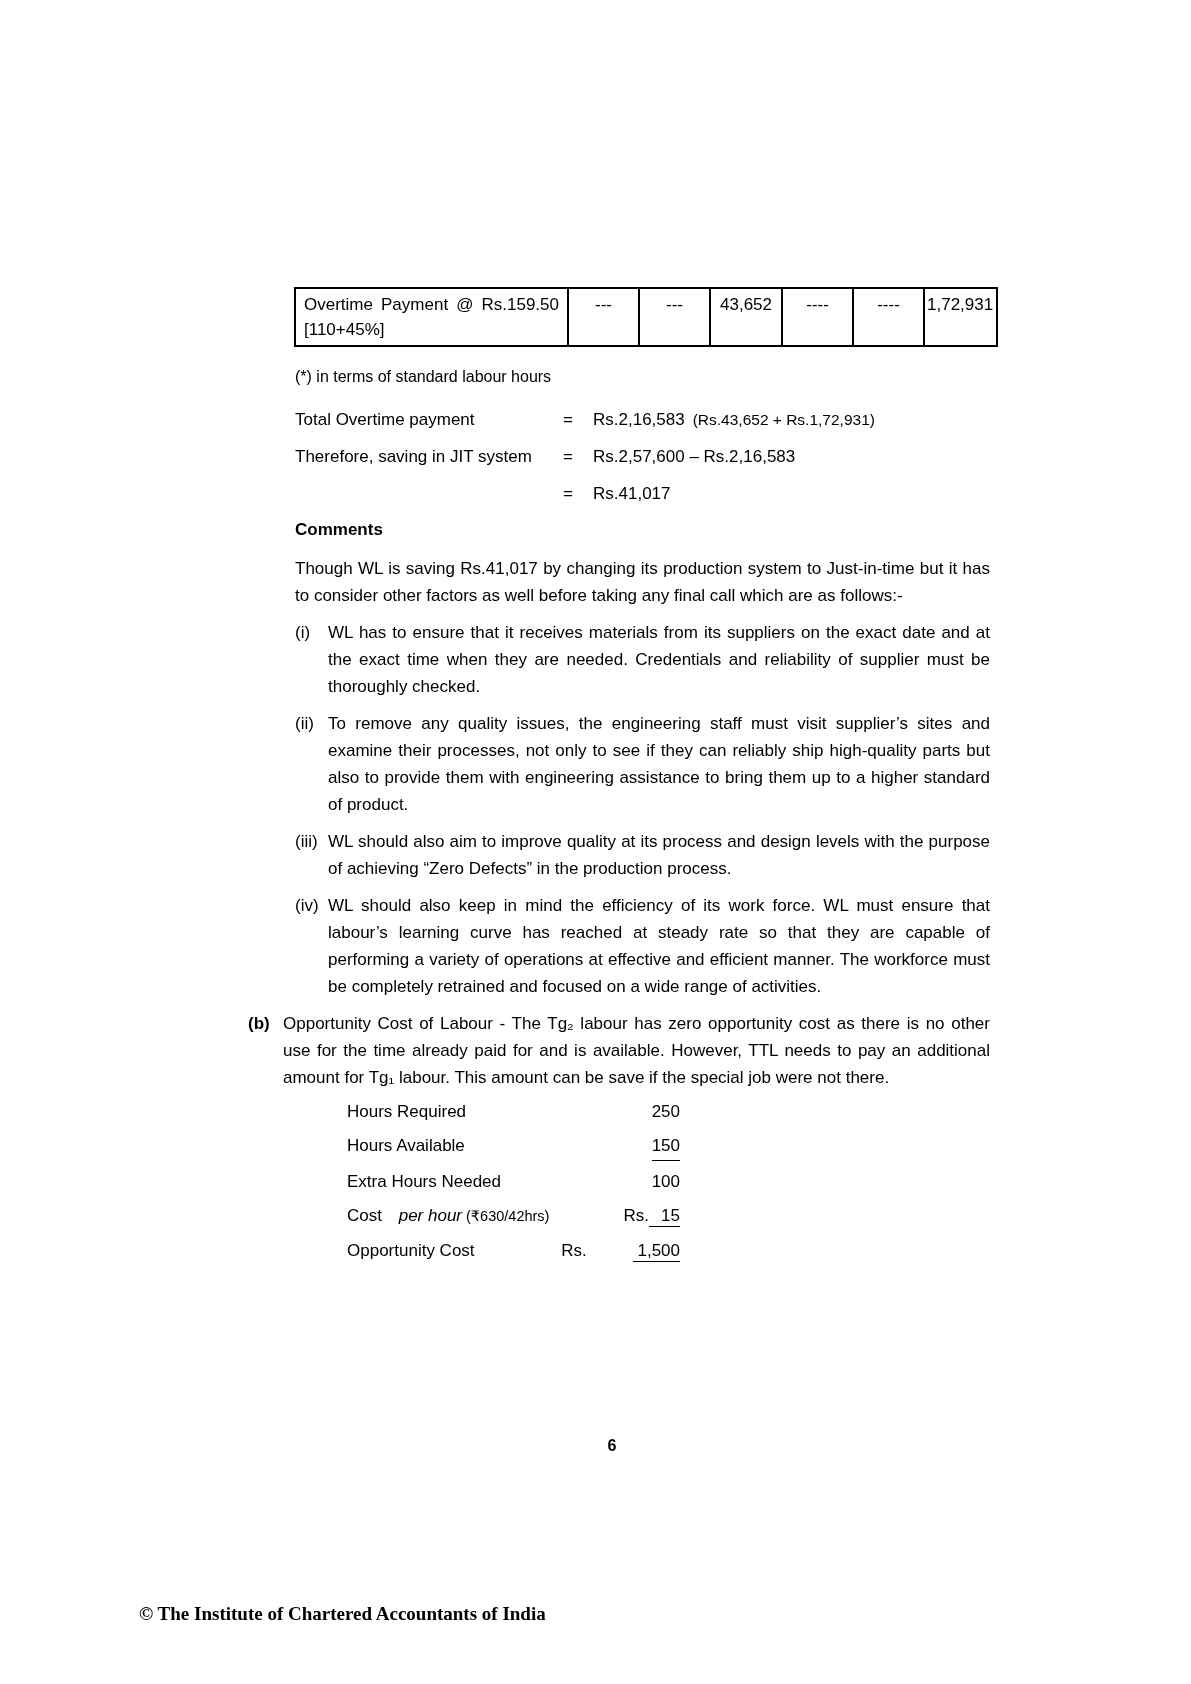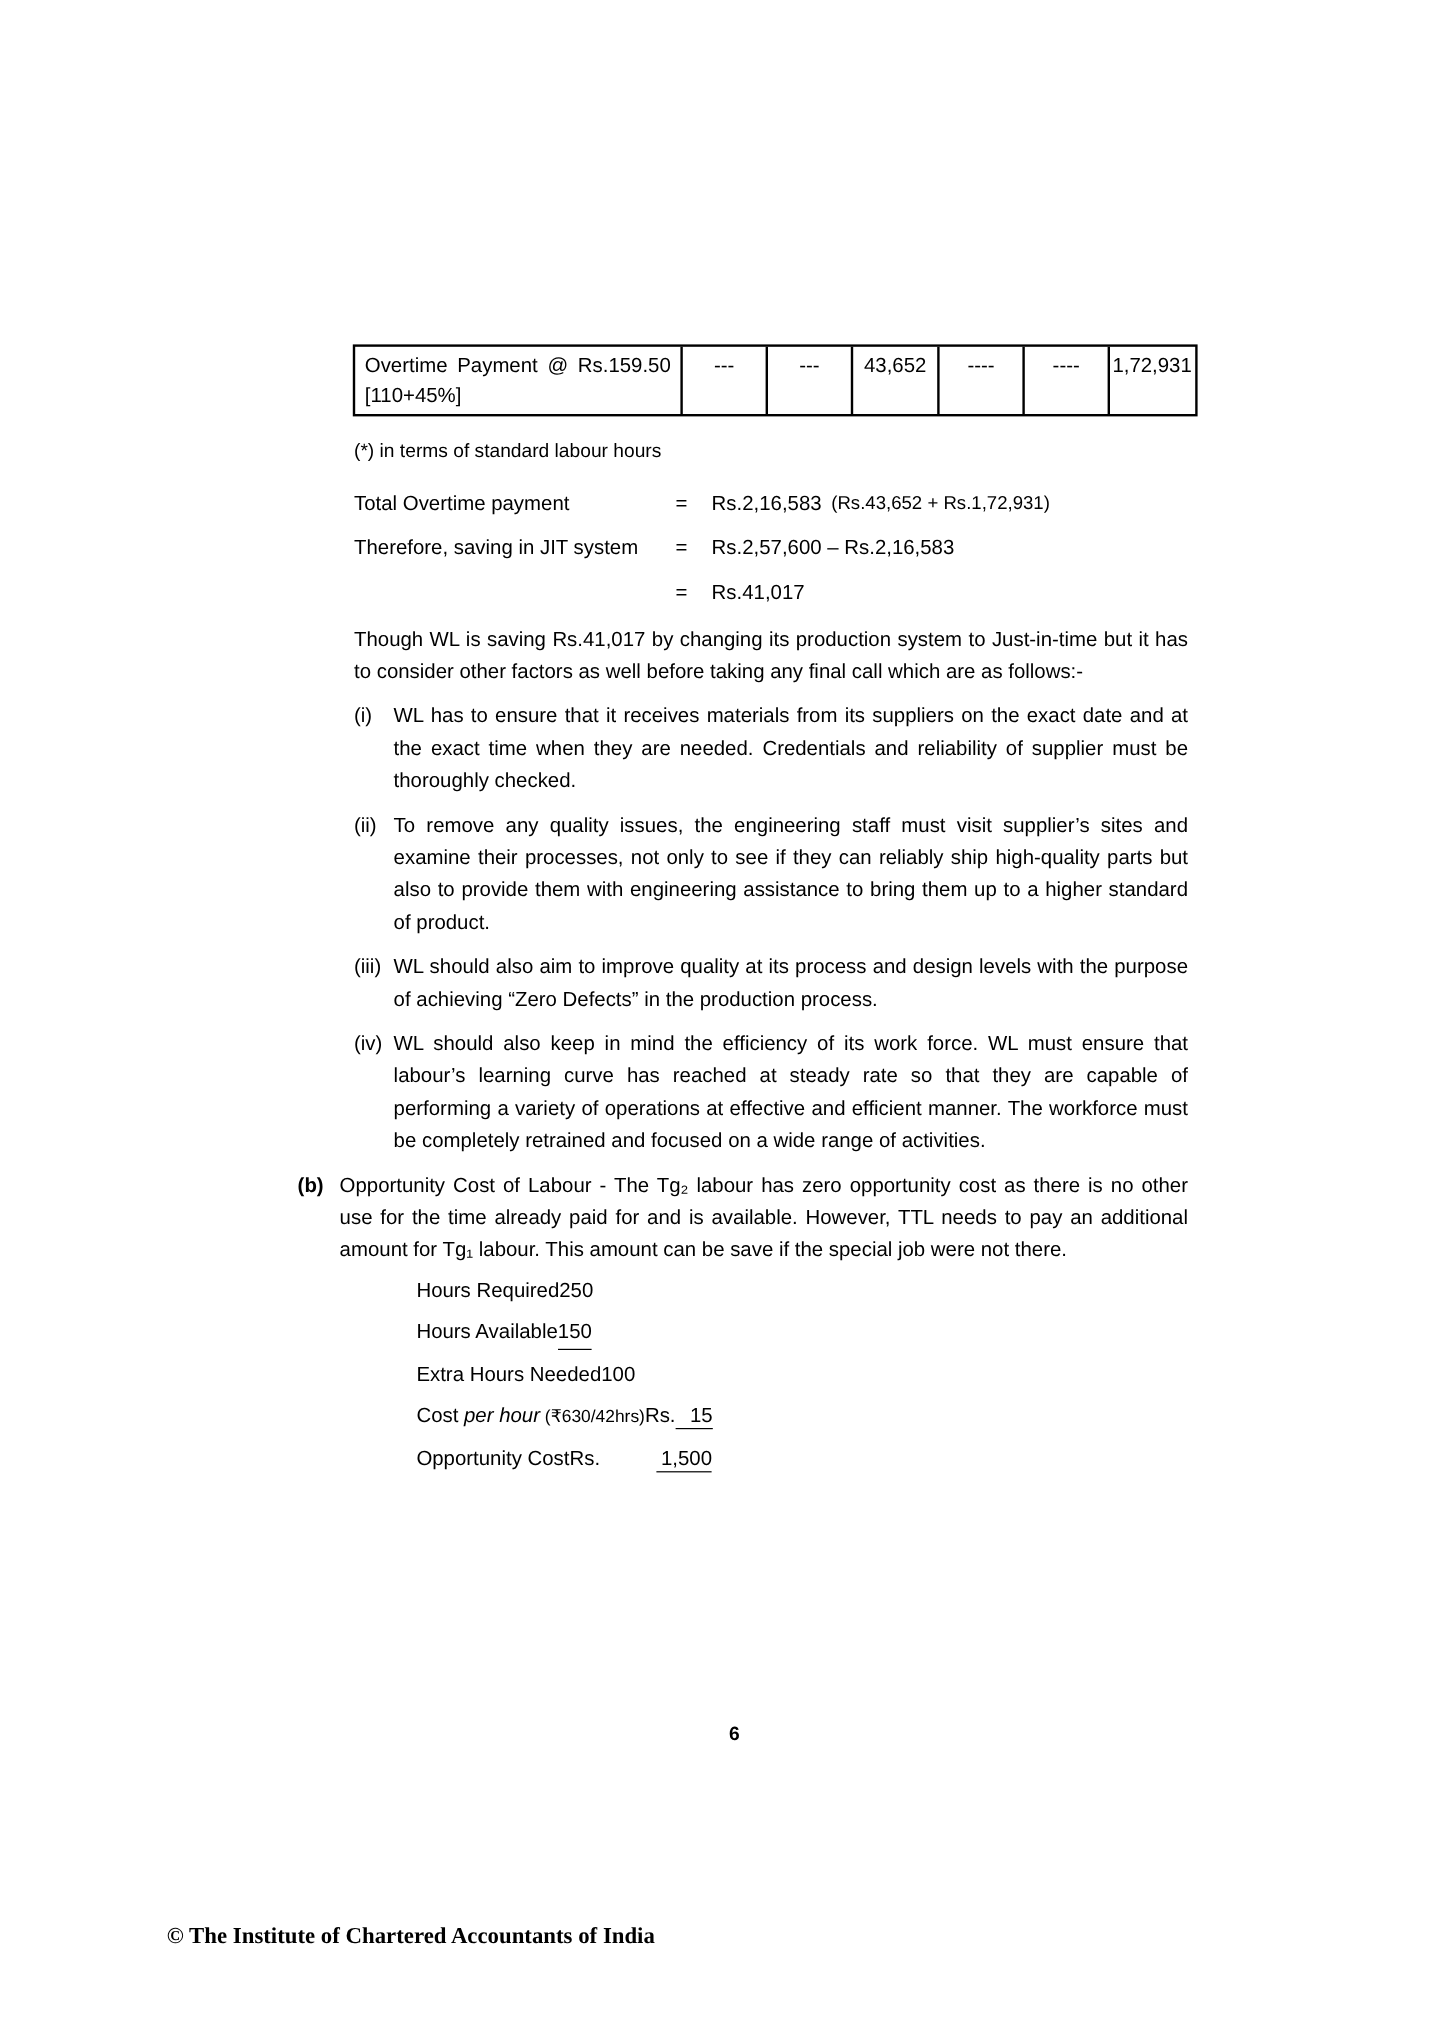--- a/index.html
+++ b/index.html
@@ -32,28 +32,28 @@
   .h-comments{margin:9px 0 0 47px;font-weight:bold;}
   .intro{margin:12px 0 0 47px;width:695px;text-align:justify;}
 
   .item{position:relative;margin-left:47px;margin-top:10px;padding-left:33px;width:662px;text-align:justify;}
   .item .marker{position:absolute;left:0;top:0;}
 
   .partb{position:relative;margin-left:0;margin-top:10px;padding-left:35px;width:707px;text-align:justify;}
   .partb .marker{position:absolute;left:0;top:0;font-weight:bold;}
 
   .labour-head{margin:3px 0 0 99px;font-style:italic;}
-  .labour-row{display:flex;margin-left:99px;width:333px;margin-top:7px;}
+  .labour-row{display:flex;justify-content:space-between;margin-left:99px;width:333px;margin-top:7px;}
   .labour-row:first-of-type{margin-top:10px;}
   .labour-row .val{text-align:right;white-space:pre;}
   .u{border-bottom:1.5px solid #000;padding-bottom:1px;}
   .u-pad{padding-left:12px;}
   .u-pad-sm{padding-left:4px;margin-left:42px;}
   .small{font-size:14.5px;}
-  .ital{font-style:italic;}
+  .ital{font-style:italic;margin-left:12px;}
 
   #pageNum{position:absolute;left:562px;top:1432px;width:100px;text-align:center;font-weight:bold;font-size:16px;}
   #footer{position:absolute;left:139px;top:1600px;font-family:"Liberation Serif","DejaVu Serif",serif;font-weight:bold;font-size:19px;}
 </style>
 </head>
 <body>
 
 <div id="content">
 
   <div class="otable">
@@ -81,20 +81,21 @@
     <span class="eq-label">Therefore, saving in JIT system</span>
     <span class="eq-sign">=</span>
     <span class="eq-value">Rs.2,57,600 – Rs.2,16,583</span>
   </div>
   <div class="eq">
     <span class="eq-label"></span>
     <span class="eq-sign">=</span>
     <span class="eq-value">Rs.41,017</span>
   </div>
 
+  <div class="h-comments">Comments</div>
   <div class="intro">Though WL is saving Rs.41,017 by changing its production system to Just-in-time but it has to consider other factors as well before taking any final call which are as follows:-</div>
 
   <div class="item">
     <span class="marker">(i)</span>
     <span>WL has to ensure that it receives materials from its suppliers on the exact date and at the exact time when they are needed. Credentials and reliability of supplier must be thoroughly checked.</span>
   </div>
   <div class="item">
     <span class="marker">(ii)</span>
     <span>To remove any quality issues, the engineering staff must visit supplier’s sites and examine their processes, not only to see if they can reliably ship high-quality parts but also to provide them with engineering assistance to bring them up to a higher standard of product.</span>
   </div>

